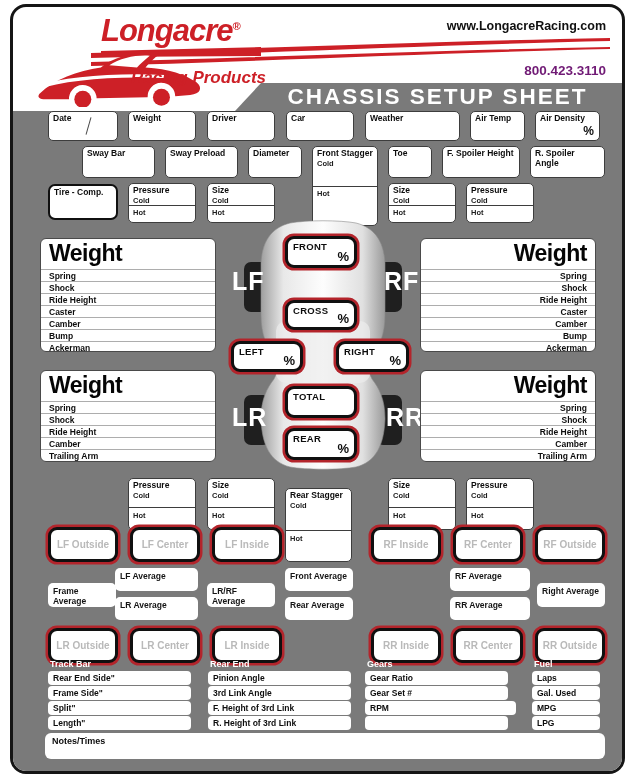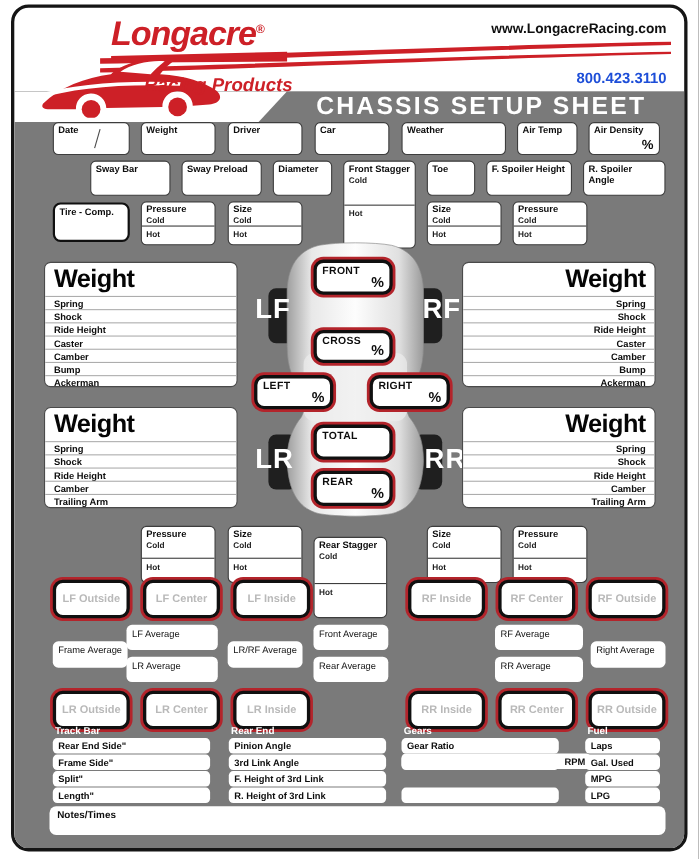--- a/index.html
+++ b/index.html
@@ -11,21 +11,21 @@
     position:absolute; left:10px; top:4px; width:609px; height:764px;
     border:3px solid #151515; border-radius:16px; background:#fff; overflow:hidden;
   }
   .gray  { position:absolute; left:0; top:76px; right:0; bottom:0; background:#7a7a7a; }
   .notch { position:absolute; left:0; top:76px; width:248px; height:28px; background:#fff;
            clip-path:polygon(0 0,248px 0,222px 100%,0 100%); }
   .banner{ position:absolute; left:252px; top:76px; right:12px; height:28px; color:#fff;
            font-weight:bold; font-size:22.5px; letter-spacing:2px; text-align:center;
            line-height:27px; white-space:nowrap; }
   .website{ position:absolute; top:12px; right:16px; font-size:12.5px; font-weight:bold; color:#101010; }
-  .phone  { position:absolute; top:56px; right:16px; font-size:13.5px; font-weight:bold; color:#1d4ed8; }
+  .phone  { position:absolute; top:56px; right:16px; font-size:13.5px; font-weight:bold; color:#701a75; }
   .brand  { position:absolute; left:88px; top:6px; color:#cd2027; font-size:31px; font-weight:bold;
             font-style:italic; letter-spacing:-1px; }
   .brand sup { font-size:11px; }
   .tagline{ position:absolute; left:118px; top:61px; color:#cd2027; font-size:17px;
             font-weight:bold; font-style:italic; }
   .swoosh { position:absolute; left:70px; top:30px; width:527px; height:34px; }
   .logo-car{ position:absolute; left:22px; top:40px; width:170px; height:60px; }
 
   .fb  { position:absolute; background:#fff; border:1px solid #3d3d3d; border-radius:5px; box-sizing:border-box; }
   .lbl { display:block; font-size:8.5px; font-weight:bold; color:#0d0d0d; padding:2px 4px 0; line-height:1.15; }
@@ -46,21 +46,21 @@
   .wp { position:absolute; background:#fff; border:1px solid #4a4a4a; border-radius:6px;
         box-sizing:border-box; display:flex; flex-direction:column; overflow:hidden; }
   .wt { font-size:23px; font-weight:bold; letter-spacing:-0.5px; padding:1px 8px 2px; color:#050505; }
   .wr { flex:1; border-top:1px solid #adadad; font-size:8.5px; font-weight:bold; padding:1px 8px 0; color:#0d0d0d; }
   .wp.rt { text-align:right; }
 
   .temp { position:absolute; width:70px; height:35px; background:#fff; border:3px solid #101010;
           border-radius:9px; box-shadow:0 0 0 2.5px #b3242b; box-sizing:border-box; color:#b9b9b9;
           font-size:10px; font-weight:bold; display:flex; align-items:center; justify-content:center; }
   .avg { position:absolute; background:#fff; border-radius:5px; box-sizing:border-box;
-         font-size:8.5px; font-weight:normal; color:#151515; padding:3px 5px; }
+         font-size:8.5px; font-weight:bold; color:#151515; padding:3px 5px; }
 
   .ghead { position:absolute; color:#fff; font-size:9px; font-weight:bold; }
   .gr { position:absolute; height:14px; background:#fff; border-radius:4px; box-sizing:border-box;
         font-size:8.5px; font-weight:bold; padding:2px 5px 0; color:#0d0d0d; overflow:hidden; white-space:nowrap; }
   .notes { position:absolute; left:32px; top:726px; width:560px; height:26px; background:#fff;
            border-radius:6px; box-sizing:border-box; font-size:9px; font-weight:bold; color:#0d0d0d; padding:3px 7px; }
 </style>
 </head>
 <body>
 
@@ -364,21 +364,21 @@
 
   <div class="ghead" style="left:197px;top:652px;">Rear End</div>
   <div class="gr" style="left:195px;top:664px;width:143px;"><span>Pinion Angle</span></div>
   <div class="gr" style="left:195px;top:679px;width:143px;"><span>3rd Link Angle</span></div>
   <div class="gr" style="left:195px;top:694px;width:143px;"><span>F. Height of 3rd Link</span></div>
   <div class="gr" style="left:195px;top:709px;width:143px;"><span>R. Height of 3rd Link</span></div>
 
   <div class="ghead" style="left:354px;top:652px;">Gears</div>
   <div class="gr" style="left:352px;top:664px;width:143px;"><span>Gear Ratio</span></div>
   <div class="gr" style="left:352px;top:679px;width:143px;"><span>Gear Set #</span></div>
-  <div class="gr" style="left:352px;top:678px;width:172px;text-align:right;"><span>RPM</span></div>
+  <div class="gr" style="left:352px;top:694px;width:151px;"><span>RPM</span></div>
   <div class="gr" style="left:352px;top:709px;width:143px;"><span></span></div>
 
   <div class="ghead" style="left:521px;top:652px;">Fuel</div>
   <div class="gr" style="left:519px;top:664px;width:68px;"><span>Laps</span></div>
   <div class="gr" style="left:519px;top:679px;width:68px;"><span>Gal. Used</span></div>
   <div class="gr" style="left:519px;top:694px;width:68px;"><span>MPG</span></div>
   <div class="gr" style="left:519px;top:709px;width:68px;"><span>LPG</span></div>
 
   <div class="notes"><span>Notes/Times</span></div>
 </div>

